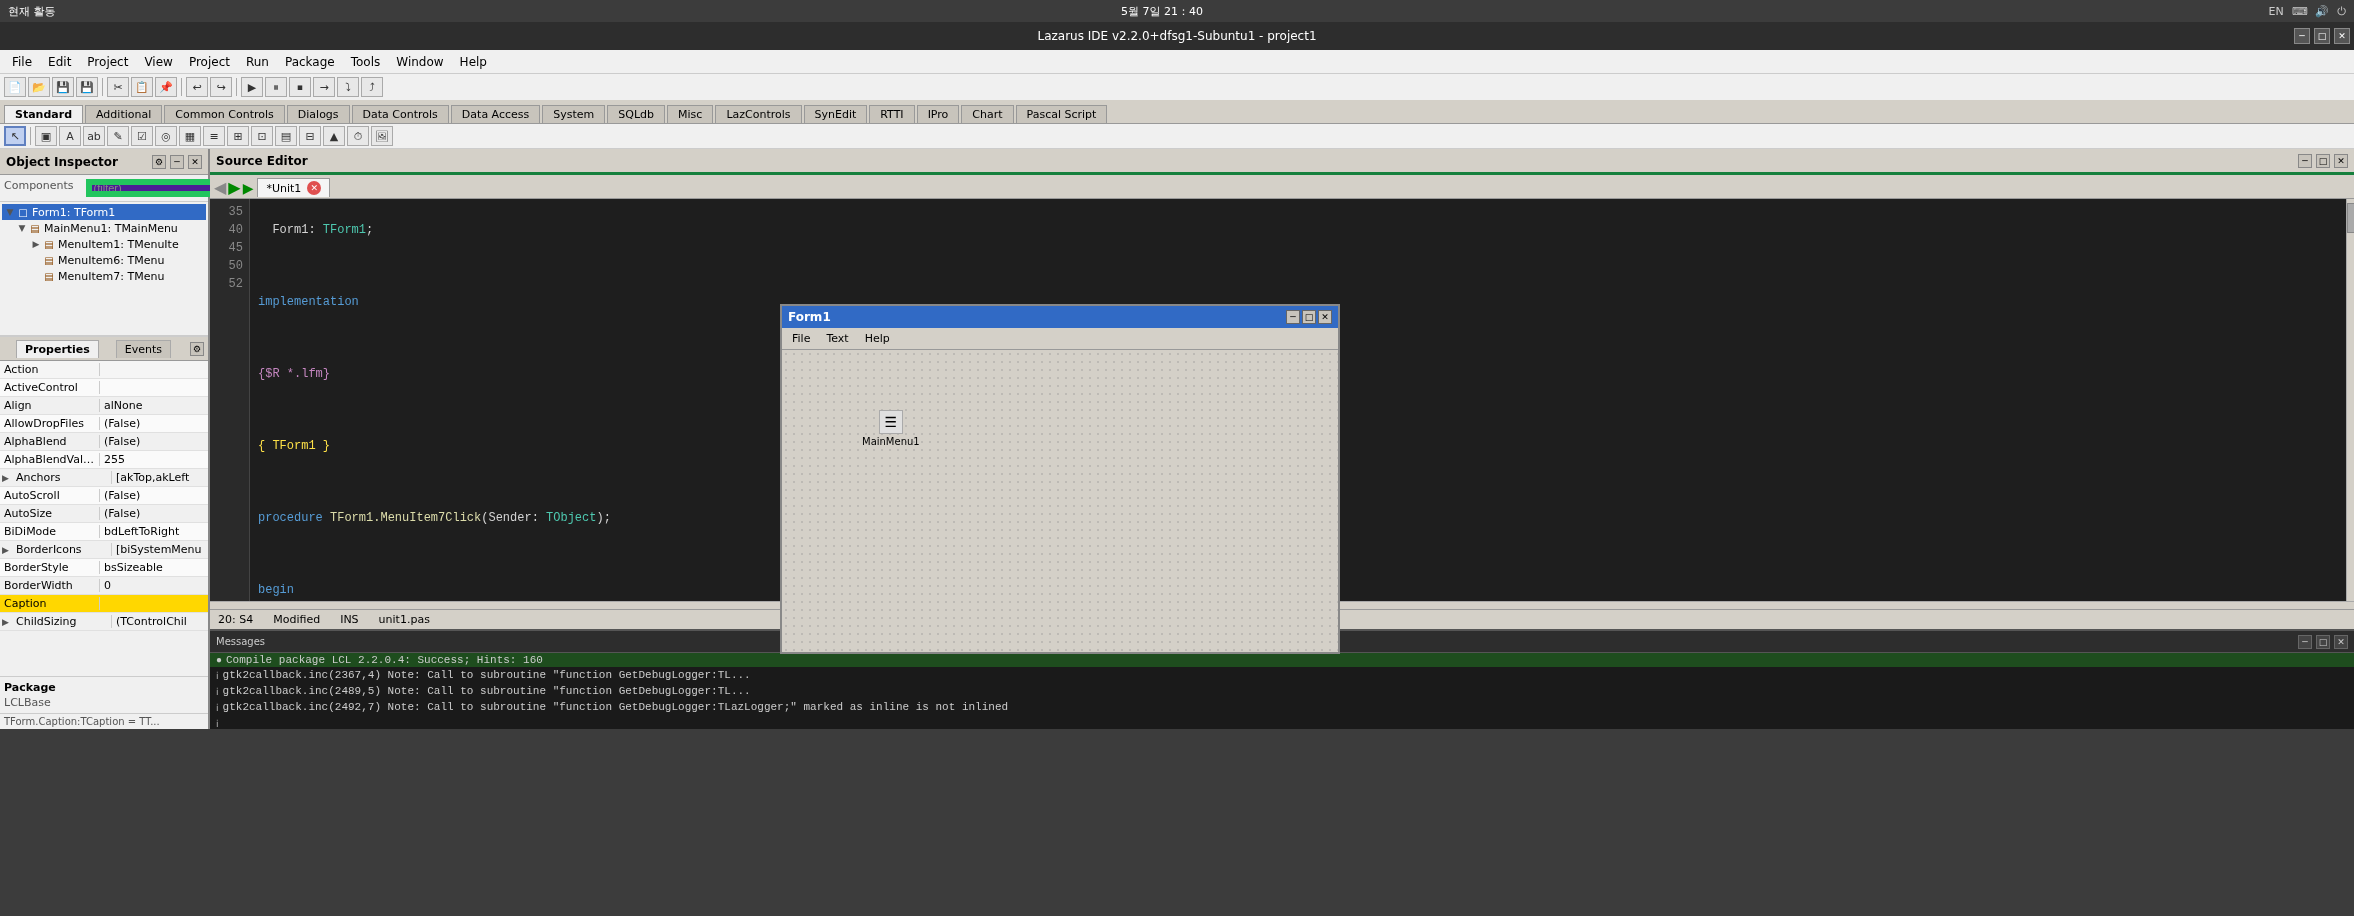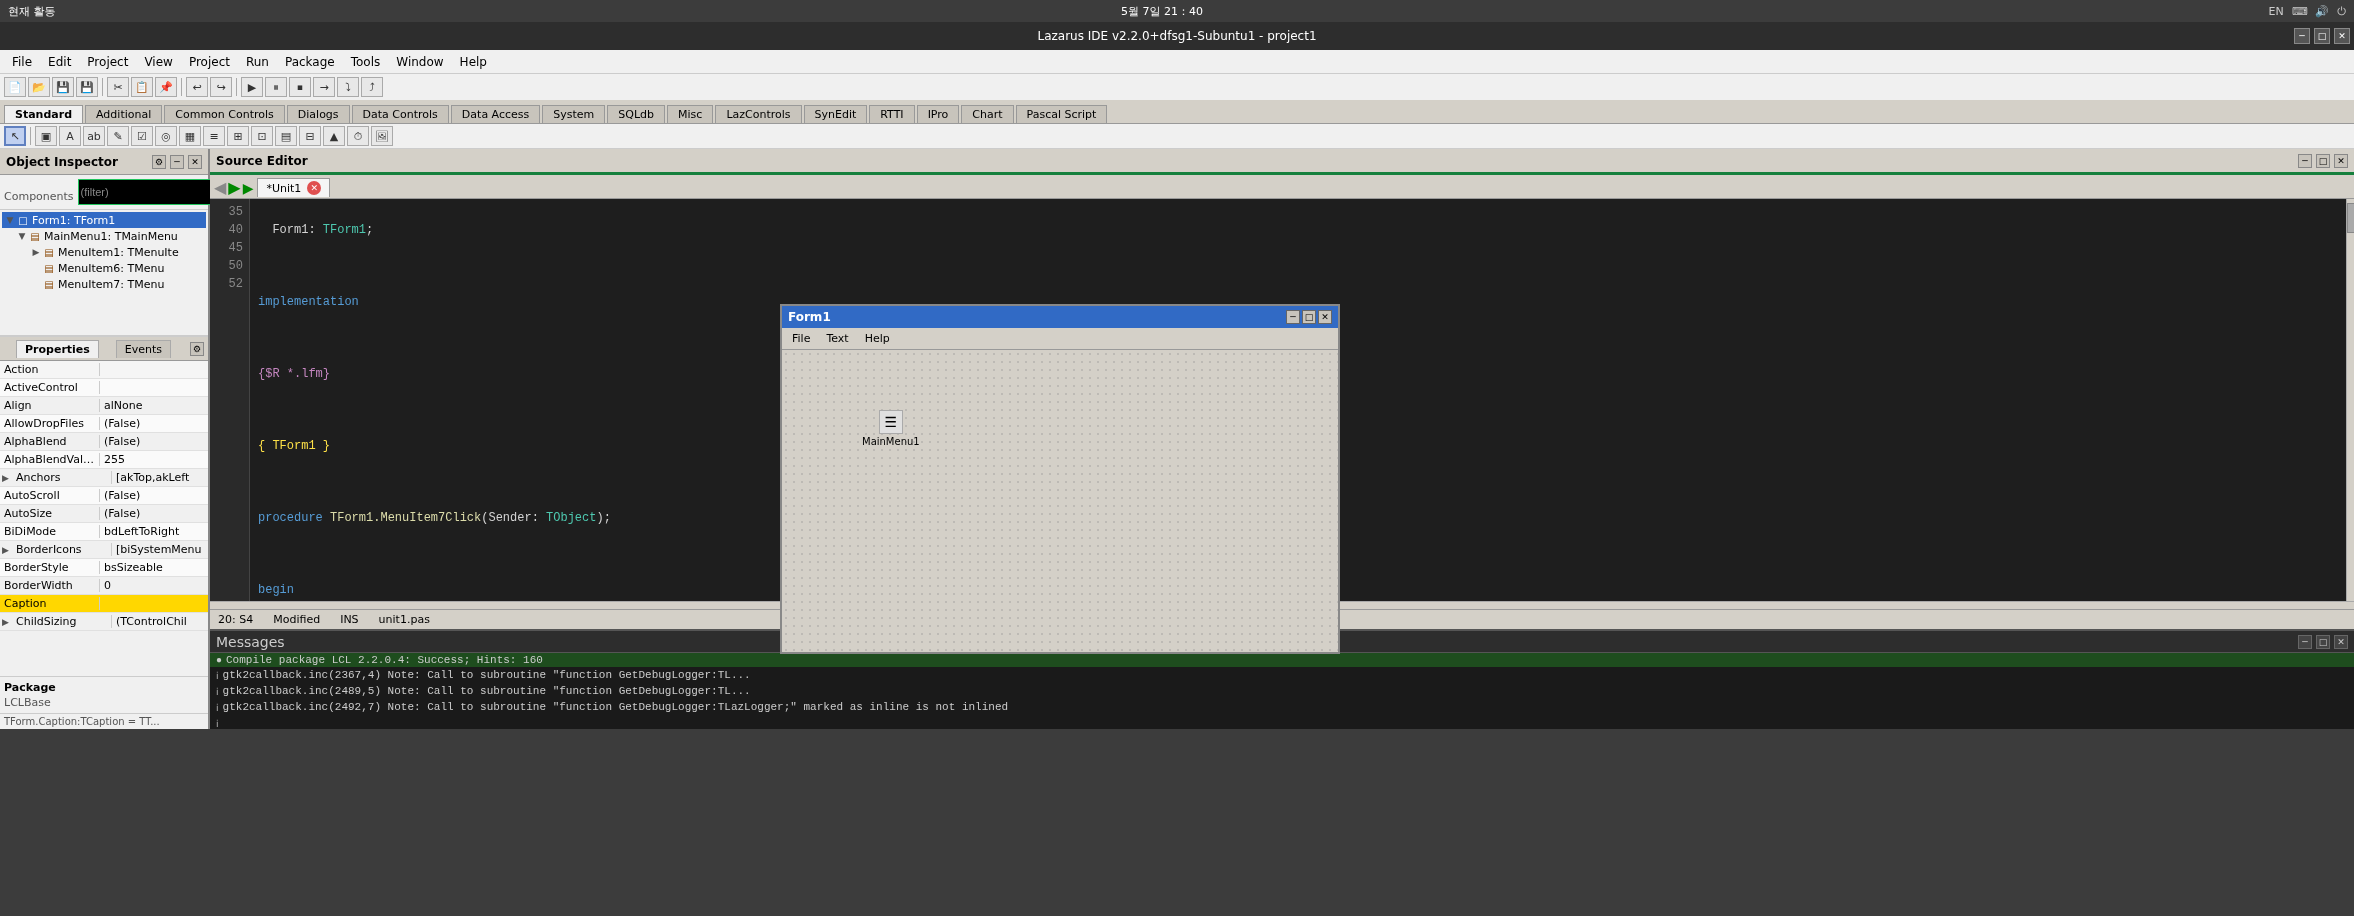--- a/index.html
+++ b/index.html
@@ -150,25 +150,25 @@
       display: flex; align-items: center; justify-content: center;
       font-size: 9px;
     }
 
     .components-section {
       padding: 4px;
       border-bottom: 1px solid #ccc;
     }
     .components-label { font-size: 11px; color: #555; margin-bottom: 2px; }
     .filter-box {
-      display: flex; align-items: flex-end; gap: 4px;
+      display: flex; align-items: flex-start; gap: 12px;
     }
     .filter-input {
-      flex: 1; height: 26px; font-size: 11px;
-      border: 1px solid #22c55e; background: #000000; padding: 0 2px;
+      flex: 1; height: 18px; font-size: 11px;
+      border: 6px solid #22c55e; background: #4c1d95; padding: 0 2px;
       color: #888;
     }
 
     .tree-area {
       flex: 1;
       overflow-y: auto;
       padding: 2px;
       font-size: 11px;
     }
     .tree-item {
@@ -875,21 +875,21 @@
         <div class="form-dotted"></div>
         <div class="form-component" style="top: 60px; left: 80px;">
           <div class="form-component-icon">☰</div>
           <div class="form-component-label">MainMenu1</div>
         </div>
       </div>
     </div>
 
     <div class="messages-panel">
       <div class="messages-header">
-        <span style="color:#ccc; font-size:14px;">Messages</span>
+        <span style="color:#ccc; font-size:10px;">Messages</span>
         <div class="messages-controls">
           <div class="msg-ctrl-btn">─</div>
           <div class="msg-ctrl-btn">□</div>
           <div class="msg-ctrl-btn">✕</div>
         </div>
       </div>
       <div class="messages-content">
         <div class="msg-line success">
           <span class="msg-icon">●</span>
           <span>Compile package LCL 2.2.0.4: Success; Hints: 160</span>

